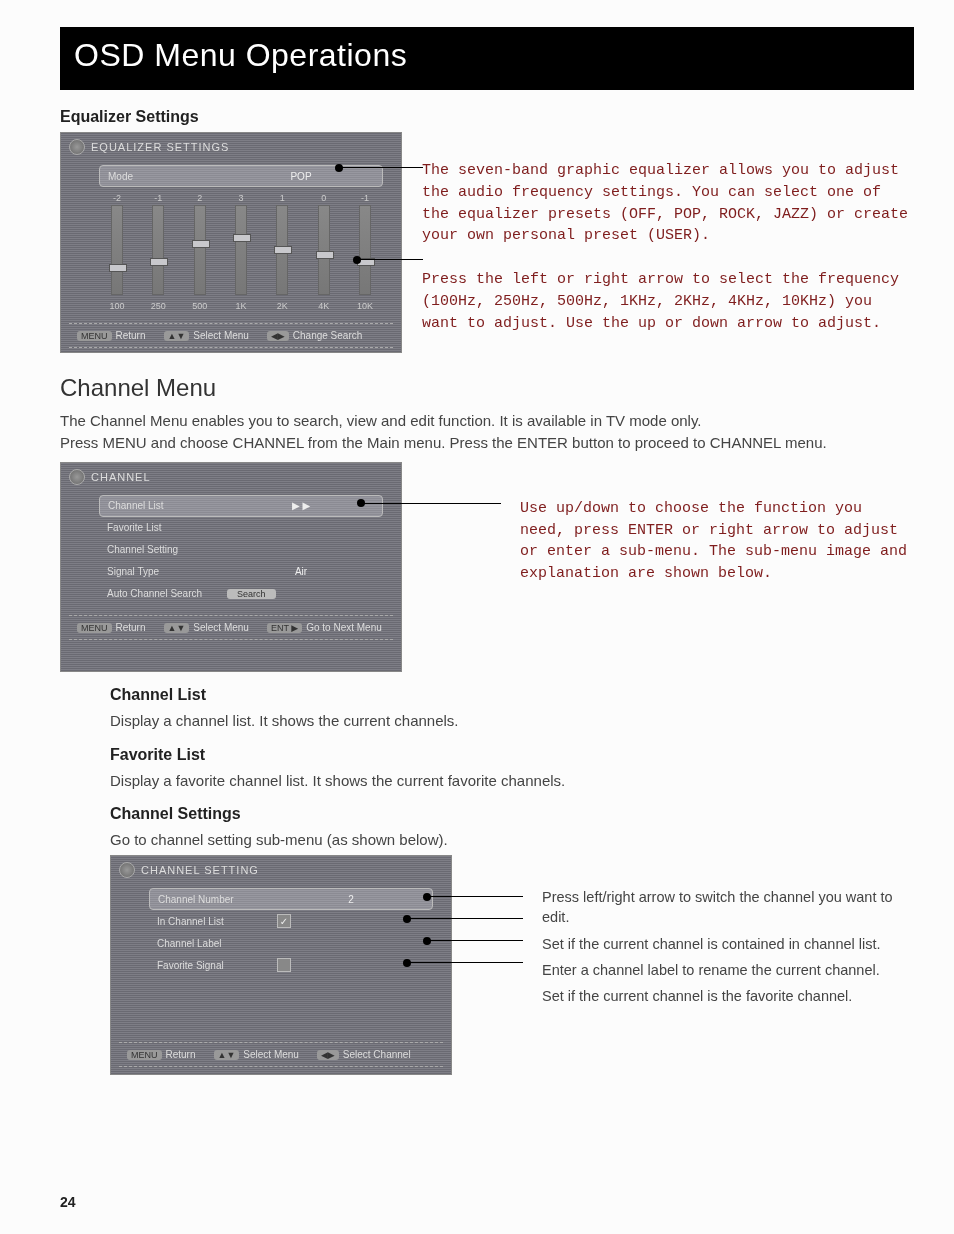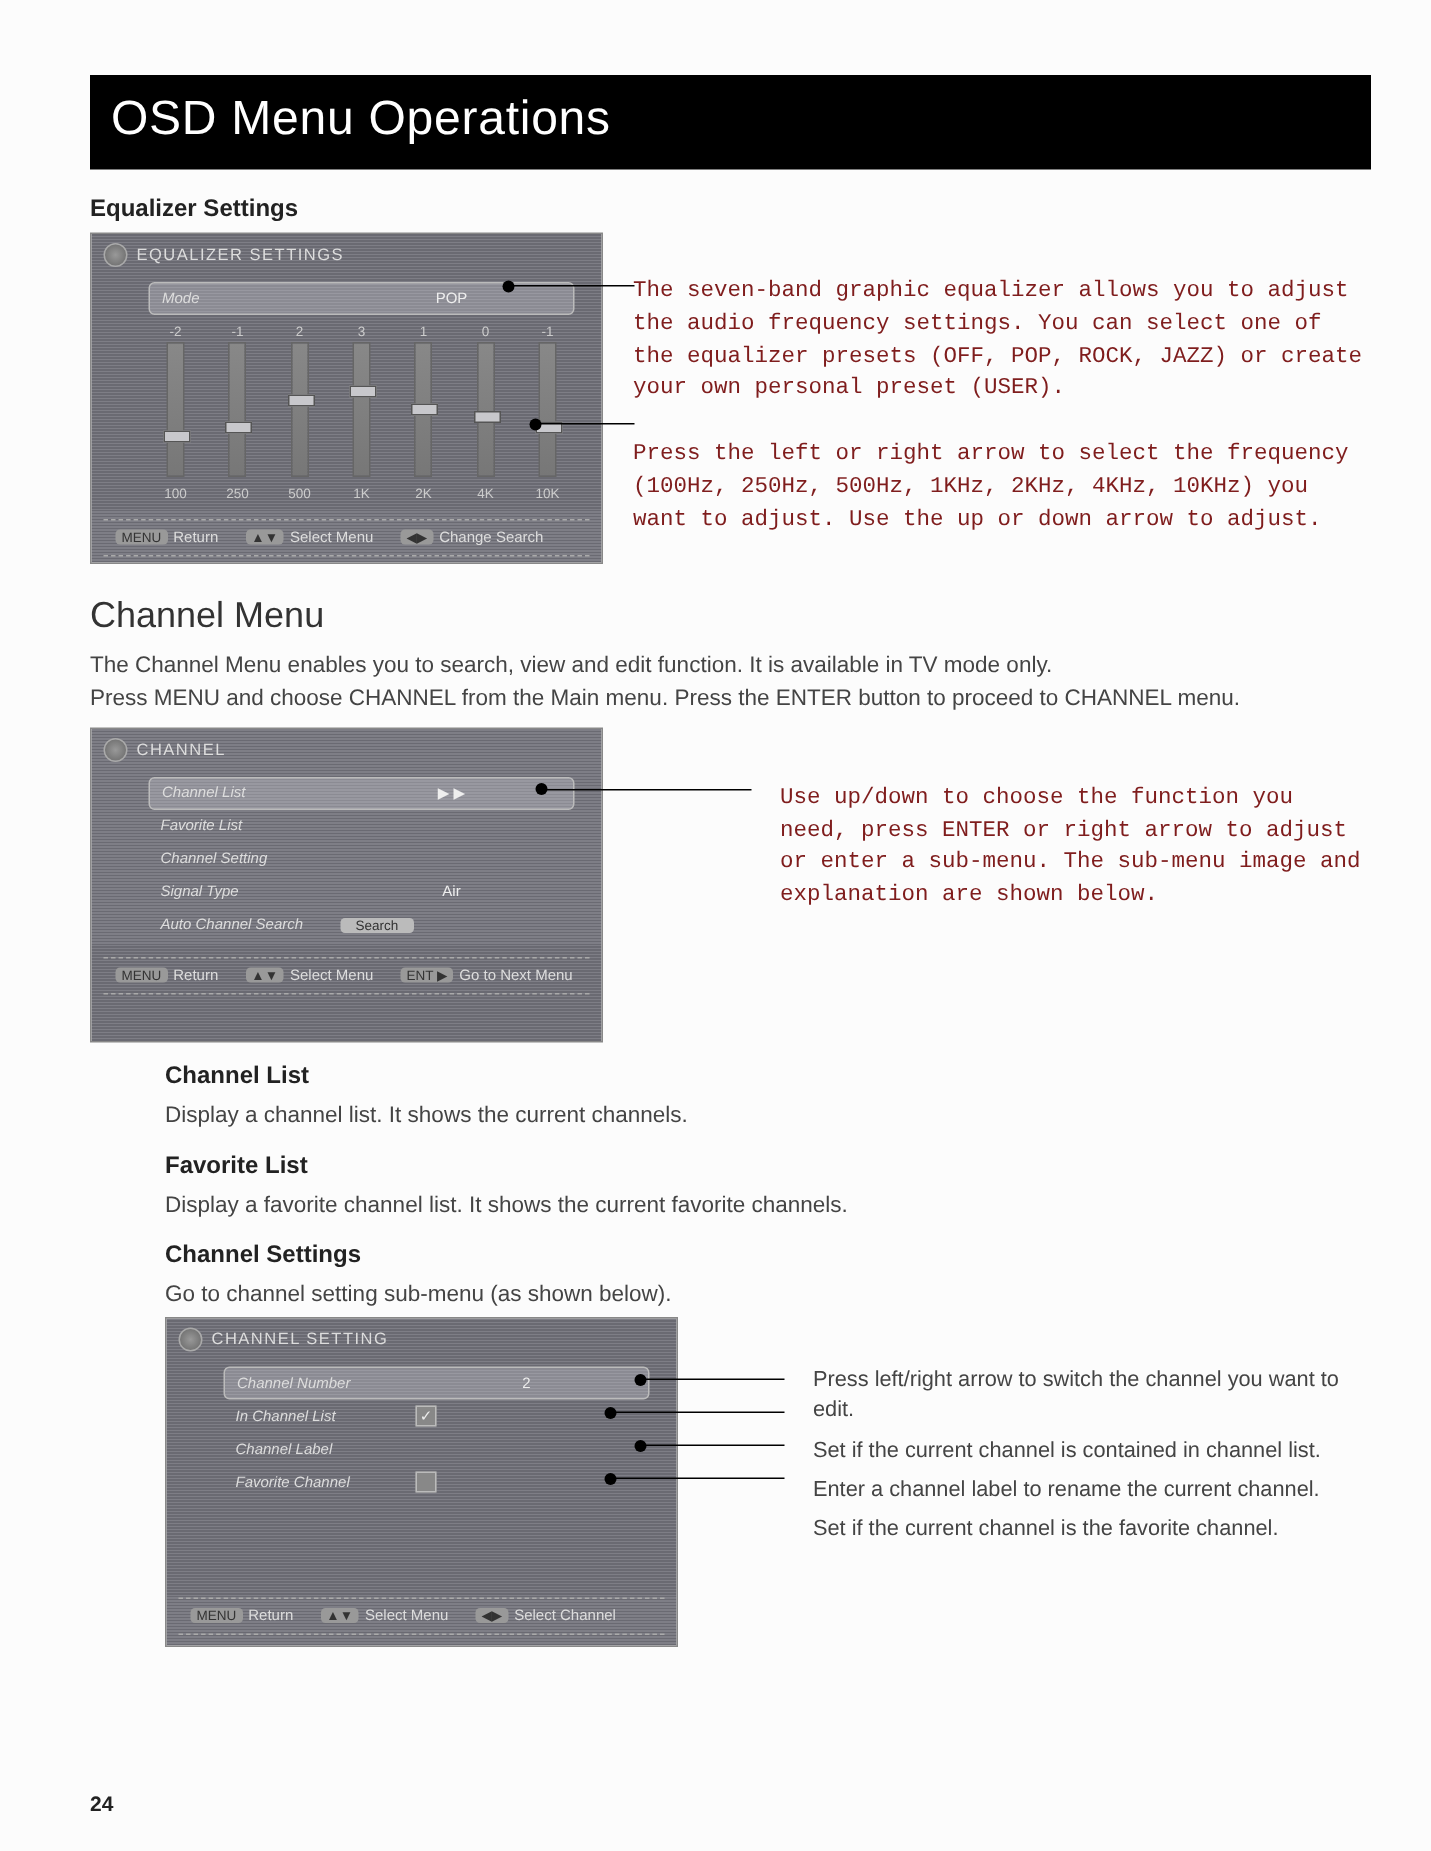--- a/index.html
+++ b/index.html
@@ -1,37 +1,37 @@
 <!DOCTYPE html>
 <html><head>
 <meta charset="utf-8">
 <style>
   * { box-sizing: border-box; margin: 0; padding: 0; }
   body { width: 954px; height: 1234px; background: #fcfcfc; font-family: Arial, Helvetica, sans-serif; color: #222; position: relative; }
-  .page { padding: 50px 40px 20px 60px; }
+  .page { padding: 27px 40px 20px 60px; }
   .banner { background: #000; color: #fff; font-size: 32px; font-weight: 300; padding: 10px 14px 16px 14px; letter-spacing: 0.5px; margin-bottom: 12px; }
   .subhead { font-weight: bold; font-size: 16px; margin: 18px 0 6px 0; }
   .body-text { font-size: 15px; color: #444; line-height: 1.45; }
   .section-row { display: flex; gap: 20px; align-items: flex-start; }
   .annot-col { flex: 1; font-size: 15px; color: #7f1d1d; line-height: 1.45; padding-top: 28px; font-family: Liberation Mono, monospace; }
   .annot-block { margin-bottom: 22px; }
   .h2 { font-size: 24px; font-weight: 300; color: #333; margin: 18px 0 8px 0; }
   .indent { margin-left: 50px; }
   .indent .subhead { margin-top: 14px; }
   .indent .body-text { margin-bottom: 4px; }
   .callout-text { flex: 1; font-size: 14.5px; color: #444; line-height: 1.4; }
   .page-num { position: absolute; left: 60px; bottom: 24px; font-size: 14px; font-weight: bold; }
   
   .osd { background: repeating-linear-gradient(0deg,#6a6a72 0 1px,#7e7e86 1px 2px); border: 1px solid #888; color:#eee; font-size:11px; position:relative; }
   .osd-title { display:flex; align-items:center; gap:6px; padding:6px 8px; letter-spacing:1px; font-size:11px; color:#ddd; }
   .osd-title .icon { width:16px; height:16px; border:1px solid #aaa; border-radius:50%; display:inline-block; background:radial-gradient(#999,#666); }
   .osd-inner { margin: 4px 18px 8px 38px; }
   .osd-row { display:flex; align-items:center; height:22px; padding:0 8px; font-size:10px; color:#ddd; }
   .osd-row.sel { background: rgba(200,200,210,0.35); border:1px solid #bbb; border-radius:4px; }
-  .osd-row .label { flex:0 0 120px;font-style:italic; }
+  .osd-row .label { flex:0 0 120px; }
   .osd-row .val { flex:1; text-align:center; color:#eee; }
   .osd-footer { border-top:1px dashed #aaa; border-bottom:1px dashed #aaa; padding:6px 8px; display:flex; gap:18px; font-size:10px; color:#ddd; margin:10px 8px 4px 8px; }
   .osd-footer .key { display:inline-block; background:#999; color:#333; border-radius:3px; padding:0 4px; margin-right:4px; font-size:9px; }
   
   .eq-sliders { display:flex; justify-content:space-between; padding:6px 10px 2px 10px; }
   .slider { width:16px; display:flex; flex-direction:column; align-items:center; }
   .slider .top { font-size:9px; color:#ccc; height:12px; }
   .slider .track { width:12px; height:90px; background:linear-gradient(#888,#777); border:1px solid #666; position:relative; }
   .slider .thumb { position:absolute; left:-3px; width:18px; height:8px; background:#c8c8cc; border:1px solid #555; }
   .slider .freq { font-size:9px; color:#ccc; margin-top:6px; }
@@ -189,21 +189,21 @@
             </div>
             <div class="osd-row">
               <span class="label">In Channel List</span>
               <span class="checkbox">✓</span>
             </div>
             <div class="osd-row">
               <span class="label">Channel Label</span>
               <span class="val"></span>
             </div>
             <div class="osd-row">
-              <span class="label">Favorite Channel</span>
+              <span class="label">Favorite Signal</span>
               <span class="checkbox"></span>
             </div>
           </div>
         <div style="height:48px;"></div>
         <div class="osd-footer">
           <span><span class="key">MENU</span><span>Return</span></span>
           <span><span class="key">▲▼</span><span>Select Menu</span></span>
           <span><span class="key">◀▶</span><span>Select Channel</span></span>
         </div>
         <div class="conn" style="top:40px; left:316px; width:96px;"></div>

